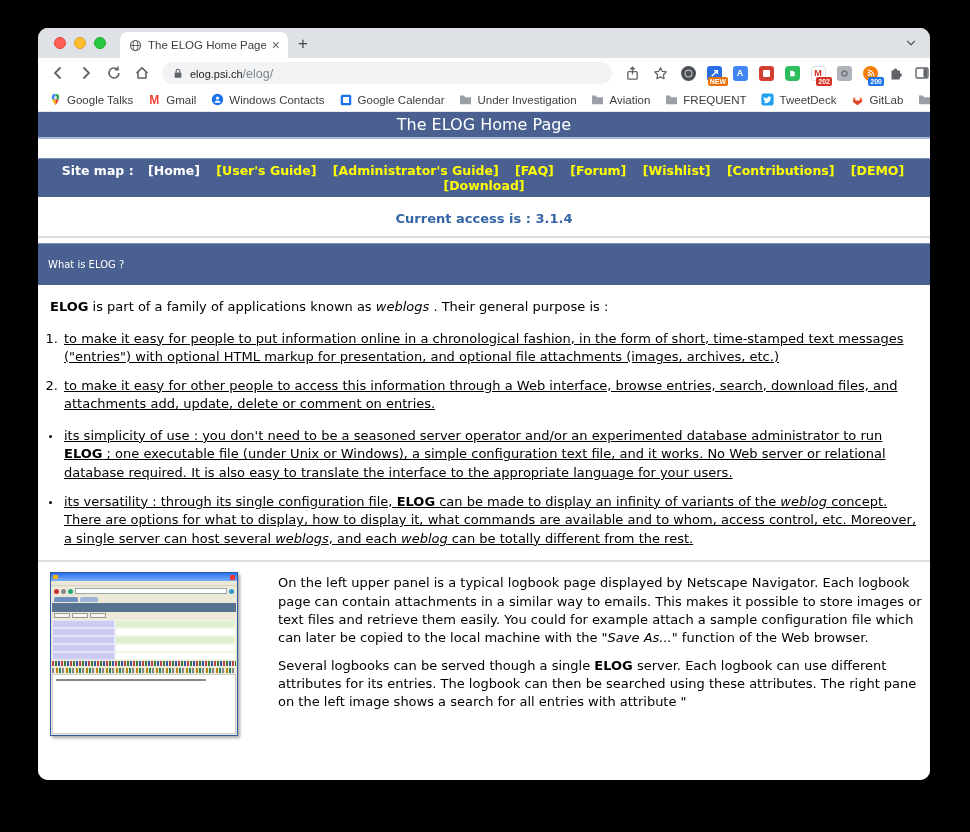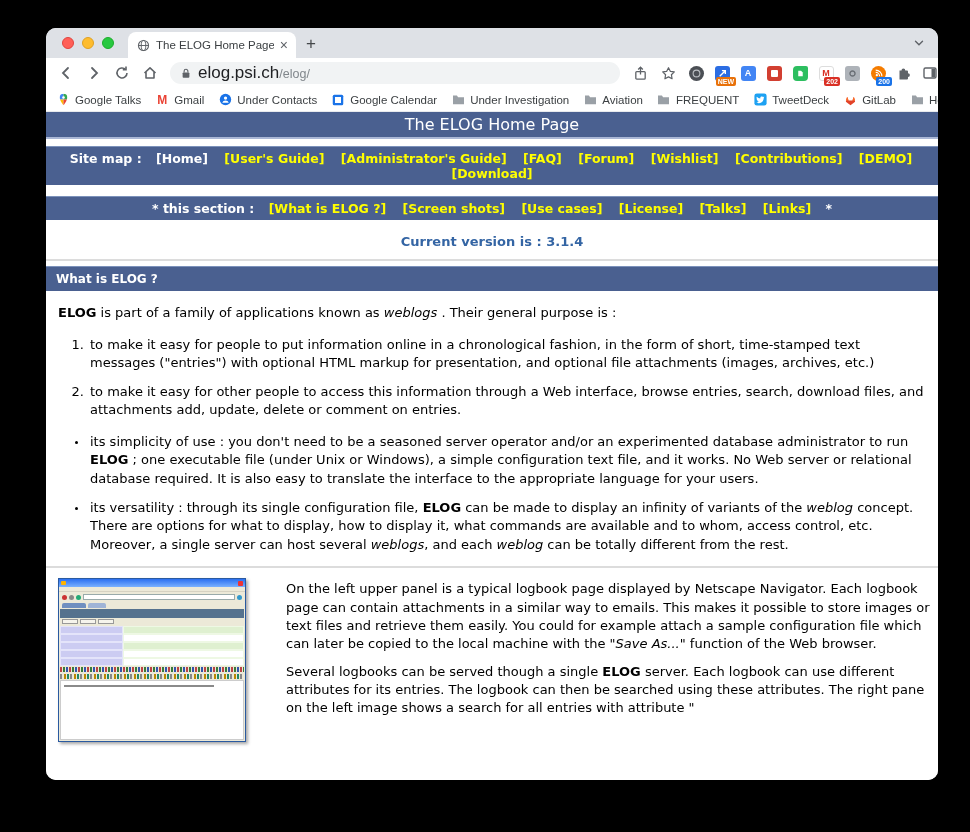--- a/index.html
+++ b/index.html
@@ -1,67 +1,67 @@
 <!DOCTYPE html>
 <html><head>
 <meta charset="utf-8">
 <style>
   * { margin:0; padding:0; box-sizing:border-box; }
   html,body { width:970px; height:832px; background:#000; font-family:"Liberation Sans", sans-serif; }
   .stage { position:relative; width:970px; height:832px; background:#000; }
-  .window { position:absolute; left:46px; top:28px; width:892px; height:752px; border-radius:10px; overflow:hidden; background:#fff; box-shadow:0 8px 30px rgba(0,0,0,.6); }
+  .window { position:absolute; left:38px; top:28px; width:892px; height:752px; border-radius:10px; overflow:hidden; background:#fff; box-shadow:0 8px 30px rgba(0,0,0,.6); }
 
   
   .tabstrip { height:30px; background:#dee1e6; display:flex; align-items:flex-end; position:relative; }
   .lights { display:flex; gap:8px; align-items:center; height:30px; padding:0 14px 0 16px; }
   .light { width:12px; height:12px; border-radius:50%; display:inline-block; }
   .l-red{ background:#ff5f57; border:.5px solid #e0443e; }
   .l-yel{ background:#febc2e; border:.5px solid #dea123; }
   .l-grn{ background:#28c840; border:.5px solid #1dad2b; }
   .tab { height:26px; width:168px; background:#fff; border-radius:8px 8px 0 0; display:flex; align-items:center; padding:0 8px; gap:6px; }
   .tab-title { font-size:11.5px; color:#3c4043; white-space:nowrap; overflow:hidden; flex:1; }
   .tab-close { color:#5f6368; font-size:14px; line-height:1; cursor:default; }
   .newtab { color:#44474a; font-size:17px; margin:0 0 4px 10px; }
   .tabchevron { position:absolute; right:12px; top:8px; }
 
   
   .toolbar { height:30px; background:#fff; display:flex; align-items:center; padding:0 8px; gap:4px; }
   .tbtn { width:24px; height:24px; display:flex; align-items:center; justify-content:center; border-radius:50%; flex:0 0 auto; }
   .urlbar { flex:0 0 450px; height:22px; background:#f1f3f4; border-radius:11px; display:flex; align-items:center; padding:0 10px; gap:6px; margin:0 4px; }
-  .url-host { font-size:17px; color:#202124; }
+  .url-host { font-size:11px; color:#202124; }
   .url-path { font-size:12.5px; color:#80868b; }
   .extrow { display:flex; align-items:center; gap:6px; margin-left:2px; }
   .ext { position:relative; width:20px; height:20px; display:flex; align-items:center; justify-content:center; }
   .badge { position:absolute; bottom:-3px; right:-4px; color:#fff; font-size:7px; font-weight:bold; padding:1px 2px; border-radius:2px; line-height:1; }
   .eshape { width:15px; height:15px; border-radius:3px; display:flex; align-items:center; justify-content:center; color:#fff; font-size:9px; font-weight:bold; }
 
   
   .bookbar { height:24px; background:#fff; display:flex; align-items:center; padding:0 10px; gap:14px; border-bottom:1px solid #e8eaed; }
   .bk { display:flex; align-items:center; gap:5px; font-size:11.5px; color:#3c4043; white-space:nowrap; }
   .bk-ico { width:14px; height:14px; display:flex; align-items:center; justify-content:center; }
   .bardiv { width:1px; height:14px; background:#dadce0; }
 
   
   .pagearea { background:#fff; height:668px; overflow:hidden; font-family:"DejaVu Sans", sans-serif; }
   .pgtitle { height:27px; background:#4a6090; border-bottom:2px solid #aab7d6; color:#fff; text-align:center; font-size:16px; line-height:26px; }
   .navbar { background:#4a6090; color:#fff; text-align:center; font-size:12.5px; font-weight:bold; padding:4px 0; border-top:1px solid #7c92bb; }
-  .navbar.sitemap { margin-top:7px; }
+  .navbar.sitemap { margin-top:19px; }
   .navbar.secnav { margin-top:11px; }
   .navlink { margin:0 6px; cursor:pointer; }
   [data-color="yellow"] { color:#ffff00; }
   [data-color="white"] { color:#ffffff; }
   .navprefix, .navsuffix { color:#fff; margin:0 4px; }
   .intro { text-align:center; font-size:13px; color:#000; margin-top:12px; }
   .textlink, a.textlink { color:#0000cc; text-decoration:underline; cursor:pointer; }
   .version { text-align:center; font-size:13px; font-weight:bold; color:#3465a4; margin-top:14px; }
   .sep { height:2px; background:#dcdcdc; margin-top:10px; }
-  .sectionbar { background:#4a6090; color:#fff; font-size:12px; font-weight:bold; padding:5px 10px; margin-top:5px; border-top:1px solid #7c92bb; }
+  .sectionbar { background:#4a6090; color:#fff; font-size:10px; font-weight:normal; padding:15px 10px; margin-top:5px; border-top:1px solid #7c92bb; }
   .bodytext { font-size:13px; line-height:1.43; color:#000; padding:0 12px; }
   .bodytext p { margin-top:13px; }
-  .bodytext ol, .bodytext ul { margin:13px 0 0 30px; }
+  .bodytext ol, .bodytext ul { margin:13px 0 0 12px;text-decoration:underline; }
   .bodytext li { margin-top:10px; padding-left:2px; }
   .bodytext ul li::marker { font-size:10px; }
 
   .shotrow { display:flex; margin-top:10px; padding:0 8px 0 12px; gap:18px; }
   .shottext { flex:1; font-size:13px; line-height:1.4; color:#000; padding-top:2px; }
   .shottext p { margin-bottom:10px; }
 
   
   .thumb { position:relative; width:210px; height:206px; flex:0 0 210px; }
   .twin { position:absolute; border:1px solid #2a5aa0; background:#ece9d8; box-shadow:2px 2px 3px rgba(0,0,0,.35); display:flex; flex-direction:column; }
@@ -252,21 +252,21 @@
         <span>Gmail</span>
       </span>
       <span class="bk">
         <span class="bk-ico">
           <svg width="13" height="13" viewBox="0 0 16 16">
               <circle cx="8" cy="8" r="7" fill="#1a73e8"></circle>
               <circle cx="8" cy="6.3" r="2" fill="#fff"></circle>
               <path d="M4 12a4.2 4.2 0 0 1 8 0z" fill="#fff"></path>
             </svg>
         </span>
-        <span>Under Contacts</span>
+        <span>Windows Contacts</span>
       </span>
       <span class="bk">
         <span class="bk-ico">
           <svg width="12" height="12" viewBox="0 0 16 16">
               <rect x="1" y="1" width="14" height="14" rx="2" fill="#1a73e8"></rect>
               <rect x="4" y="4" width="8" height="8" fill="#fff"></rect>
             </svg>
         </span>
         <span>Google Calendar</span>
       </span>
@@ -335,32 +335,22 @@
         <span class="navlink" data-color="yellow">[User's Guide]</span>
         <span class="navlink" data-color="yellow">[Administrator's Guide]</span>
         <span class="navlink" data-color="yellow">[FAQ]</span>
         <span class="navlink" data-color="yellow">[Forum]</span>
         <span class="navlink" data-color="yellow">[Wishlist]</span>
         <span class="navlink" data-color="yellow">[Contributions]</span>
         <span class="navlink" data-color="yellow">[DEMO]</span>
         <span class="navlink" data-color="yellow">[Download]</span>
       </div>
 
-      <div class="navbar secnav">
-        <span class="navprefix">* this section :</span>
-        <span class="navlink" data-color="yellow">[What is ELOG ?]</span>
-        <span class="navlink" data-color="yellow">[Screen shots]</span>
-        <span class="navlink" data-color="yellow">[Use cases]</span>
-        <span class="navlink" data-color="yellow">[License]</span>
-        <span class="navlink" data-color="yellow">[Talks]</span>
-        <span class="navlink" data-color="yellow">[Links]</span>
-        <span class="navsuffix">*</span>
-      </div>
-
-      <p class="version">Current version is : 3.1.4</p>
+
+      <p class="version">Current access is : 3.1.4</p>
 
       <div class="sep"></div>
       <div class="sectionbar">What is ELOG ?</div>
 
       <div class="bodytext">
         <p><b>ELOG</b><span> is part of a family of applications known as </span><i>weblogs</i><span> . Their general purpose is :</span></p>
         <ol>
           <li><span>to make it easy for people to put information online in a chronological fashion, in the form of short, time-stamped text messages ("entries") with optional HTML markup for presentation, and optional file attachments (images, archives, etc.)</span></li>
           <li><span>to make it easy for other people to access this information through a Web interface, browse entries, search, download files, and attachments add, update, delete or comment on entries.</span></li>
         </ol>

